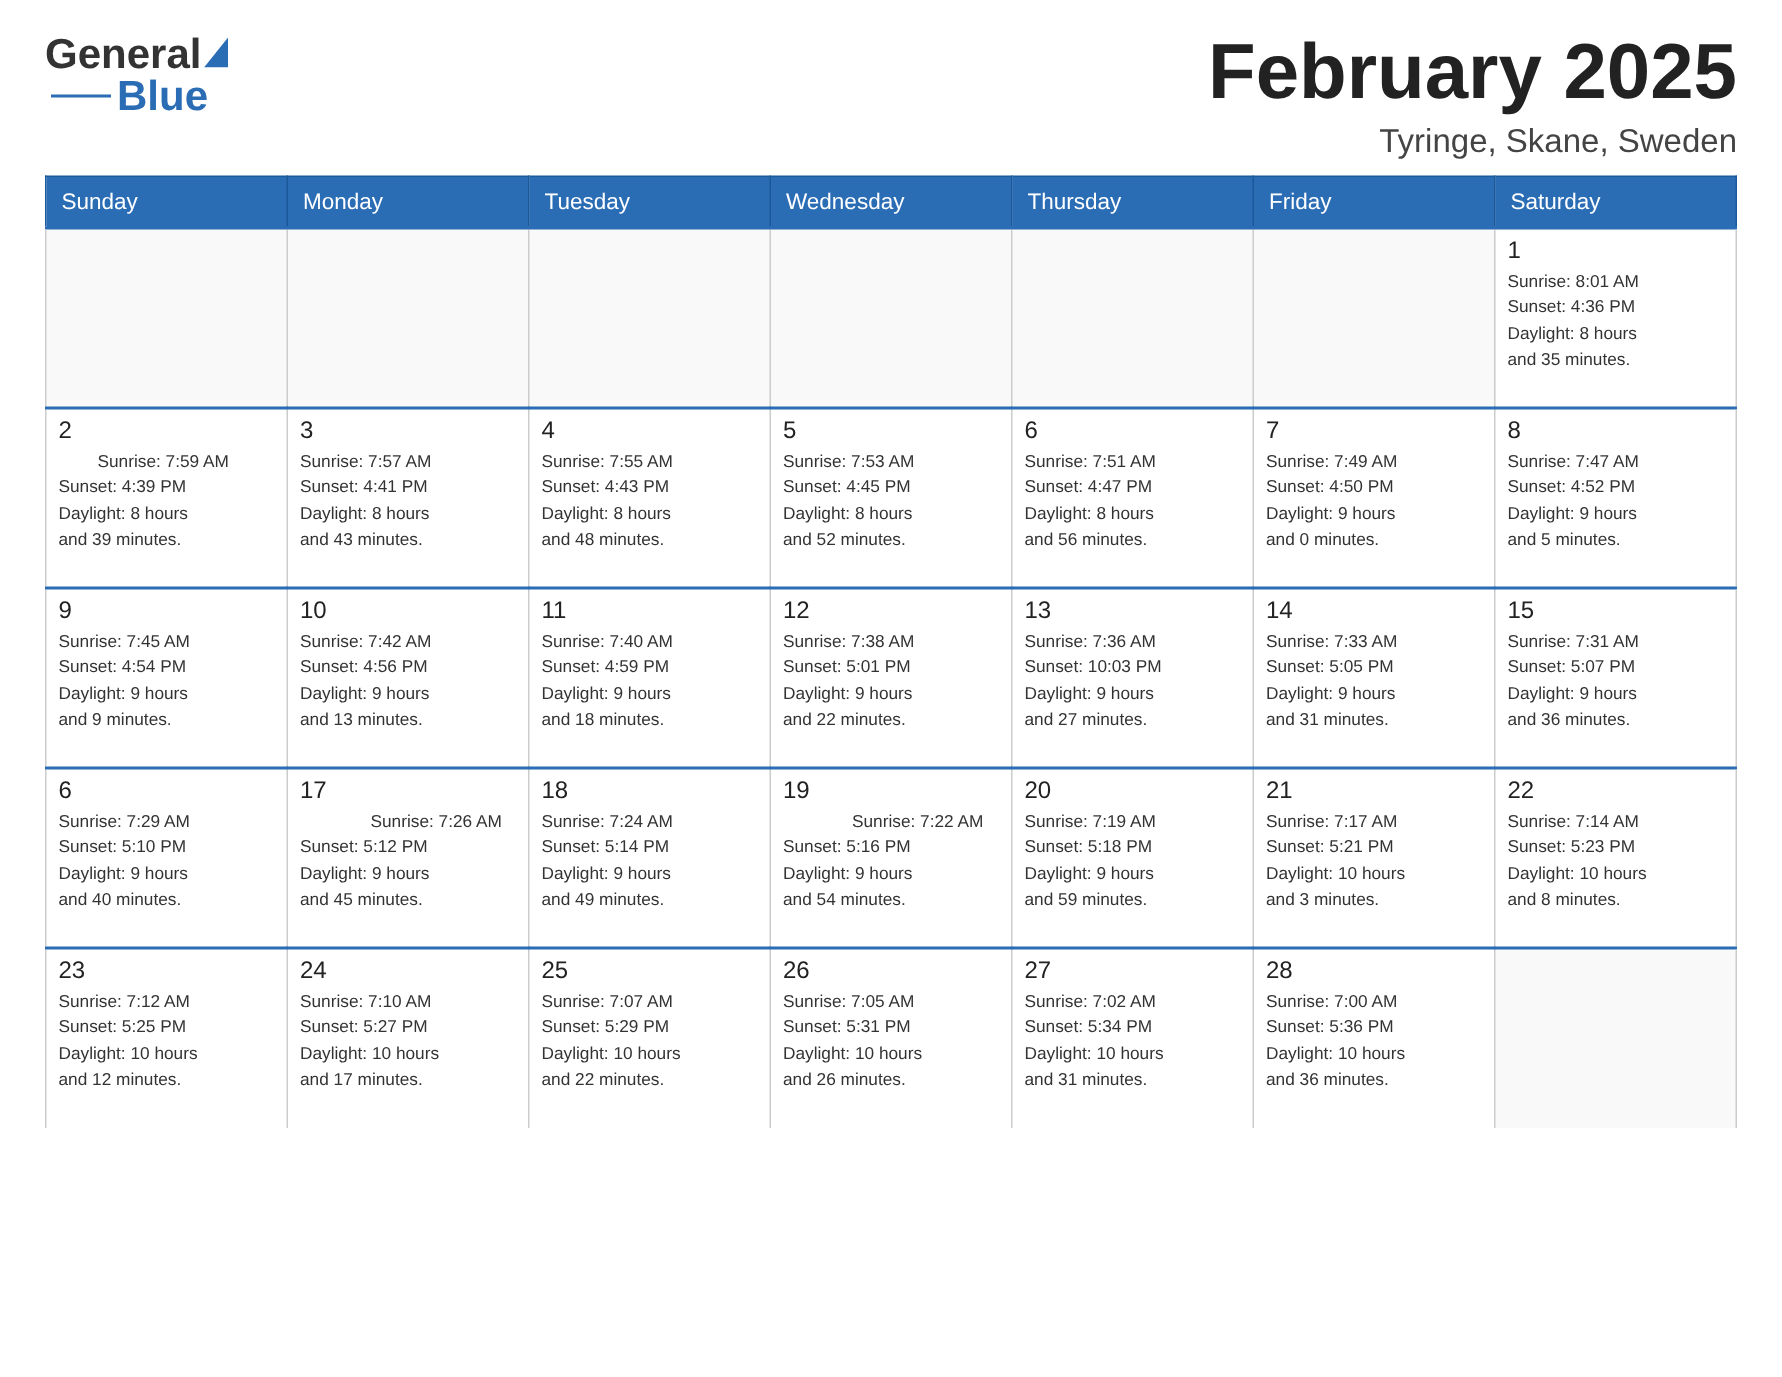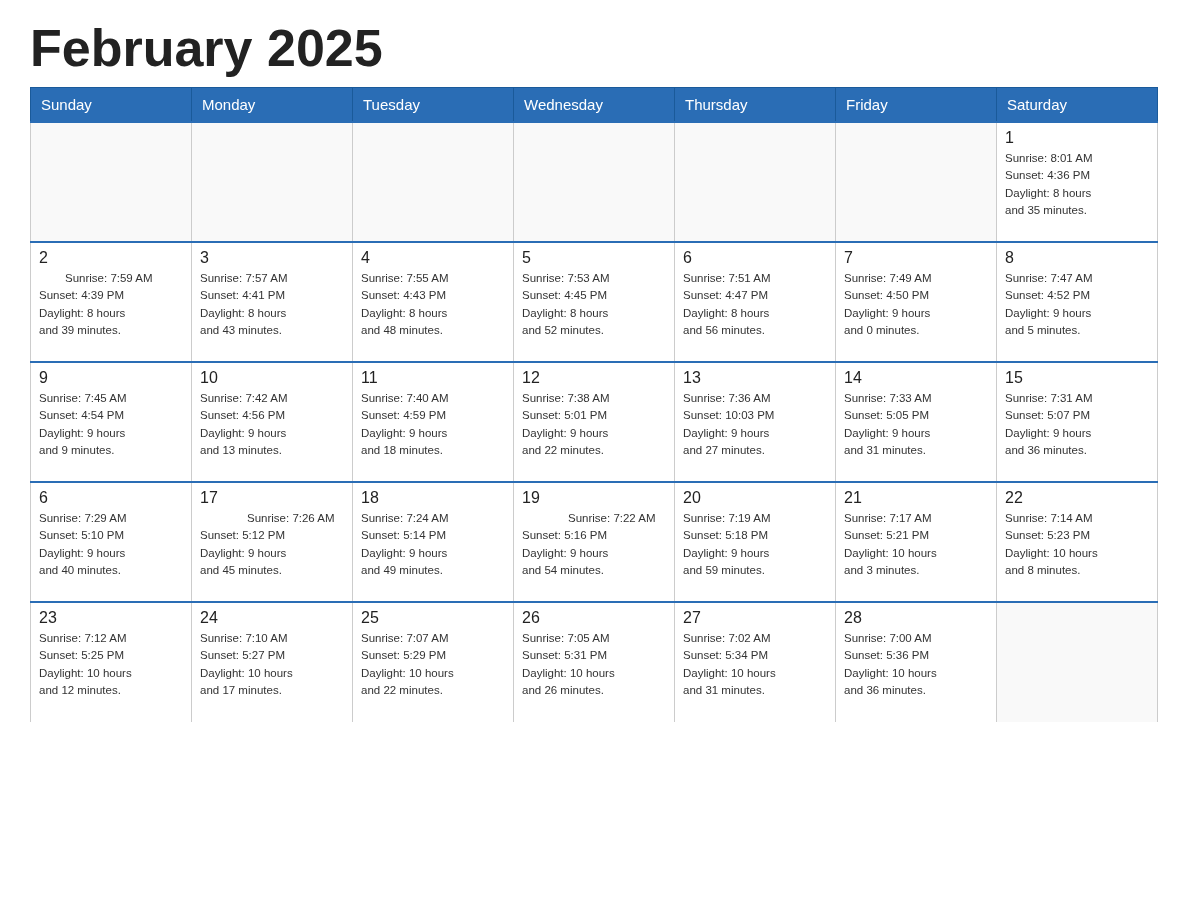--- a/index.html
+++ b/index.html
@@ -88,22 +88,39 @@
       line-height: 1.5;
     }
     .empty-cell {
       background: #f9f9f9;
     }
   </style>
 </head>
 <body>
 
 <div class="header">
+  <div class="logo">
+    <div>
+      <div style="display:flex;align-items:center;">
+        <span class="logo-text-general">General</span>
+        <span style="display:inline-flex;align-items:flex-end;margin-left:2px;margin-bottom:2px;">
+          <svg width="16" height="20" viewBox="0 0 16 20">
+              <polygon points="0,20 16,20 16,0" fill="#2a6db5"></polygon>
+            </svg>
+        </span>
+      </div>
+      <div style="display:flex;align-items:center;margin-top:-4px;padding-left:4px;">
+        <span style="display:inline-block;width:40px;height:2.5px;background:#2a6db5;margin-right:4px;"></span>
+        <span class="logo-blue">Blue</span>
+      </div>
+    </div>
+  </div>
   <div class="title-block">
     <div class="calendar-title">February 2025</div>
+    <div class="calendar-subtitle">Tyringe, Skane, Sweden</div>
   </div>
 </div>
 
 <table>
   <thead>
     <tr>
     <th>Sunday</th>
         <th>Monday</th>
         <th>Tuesday</th>
         <th>Wednesday</th>

